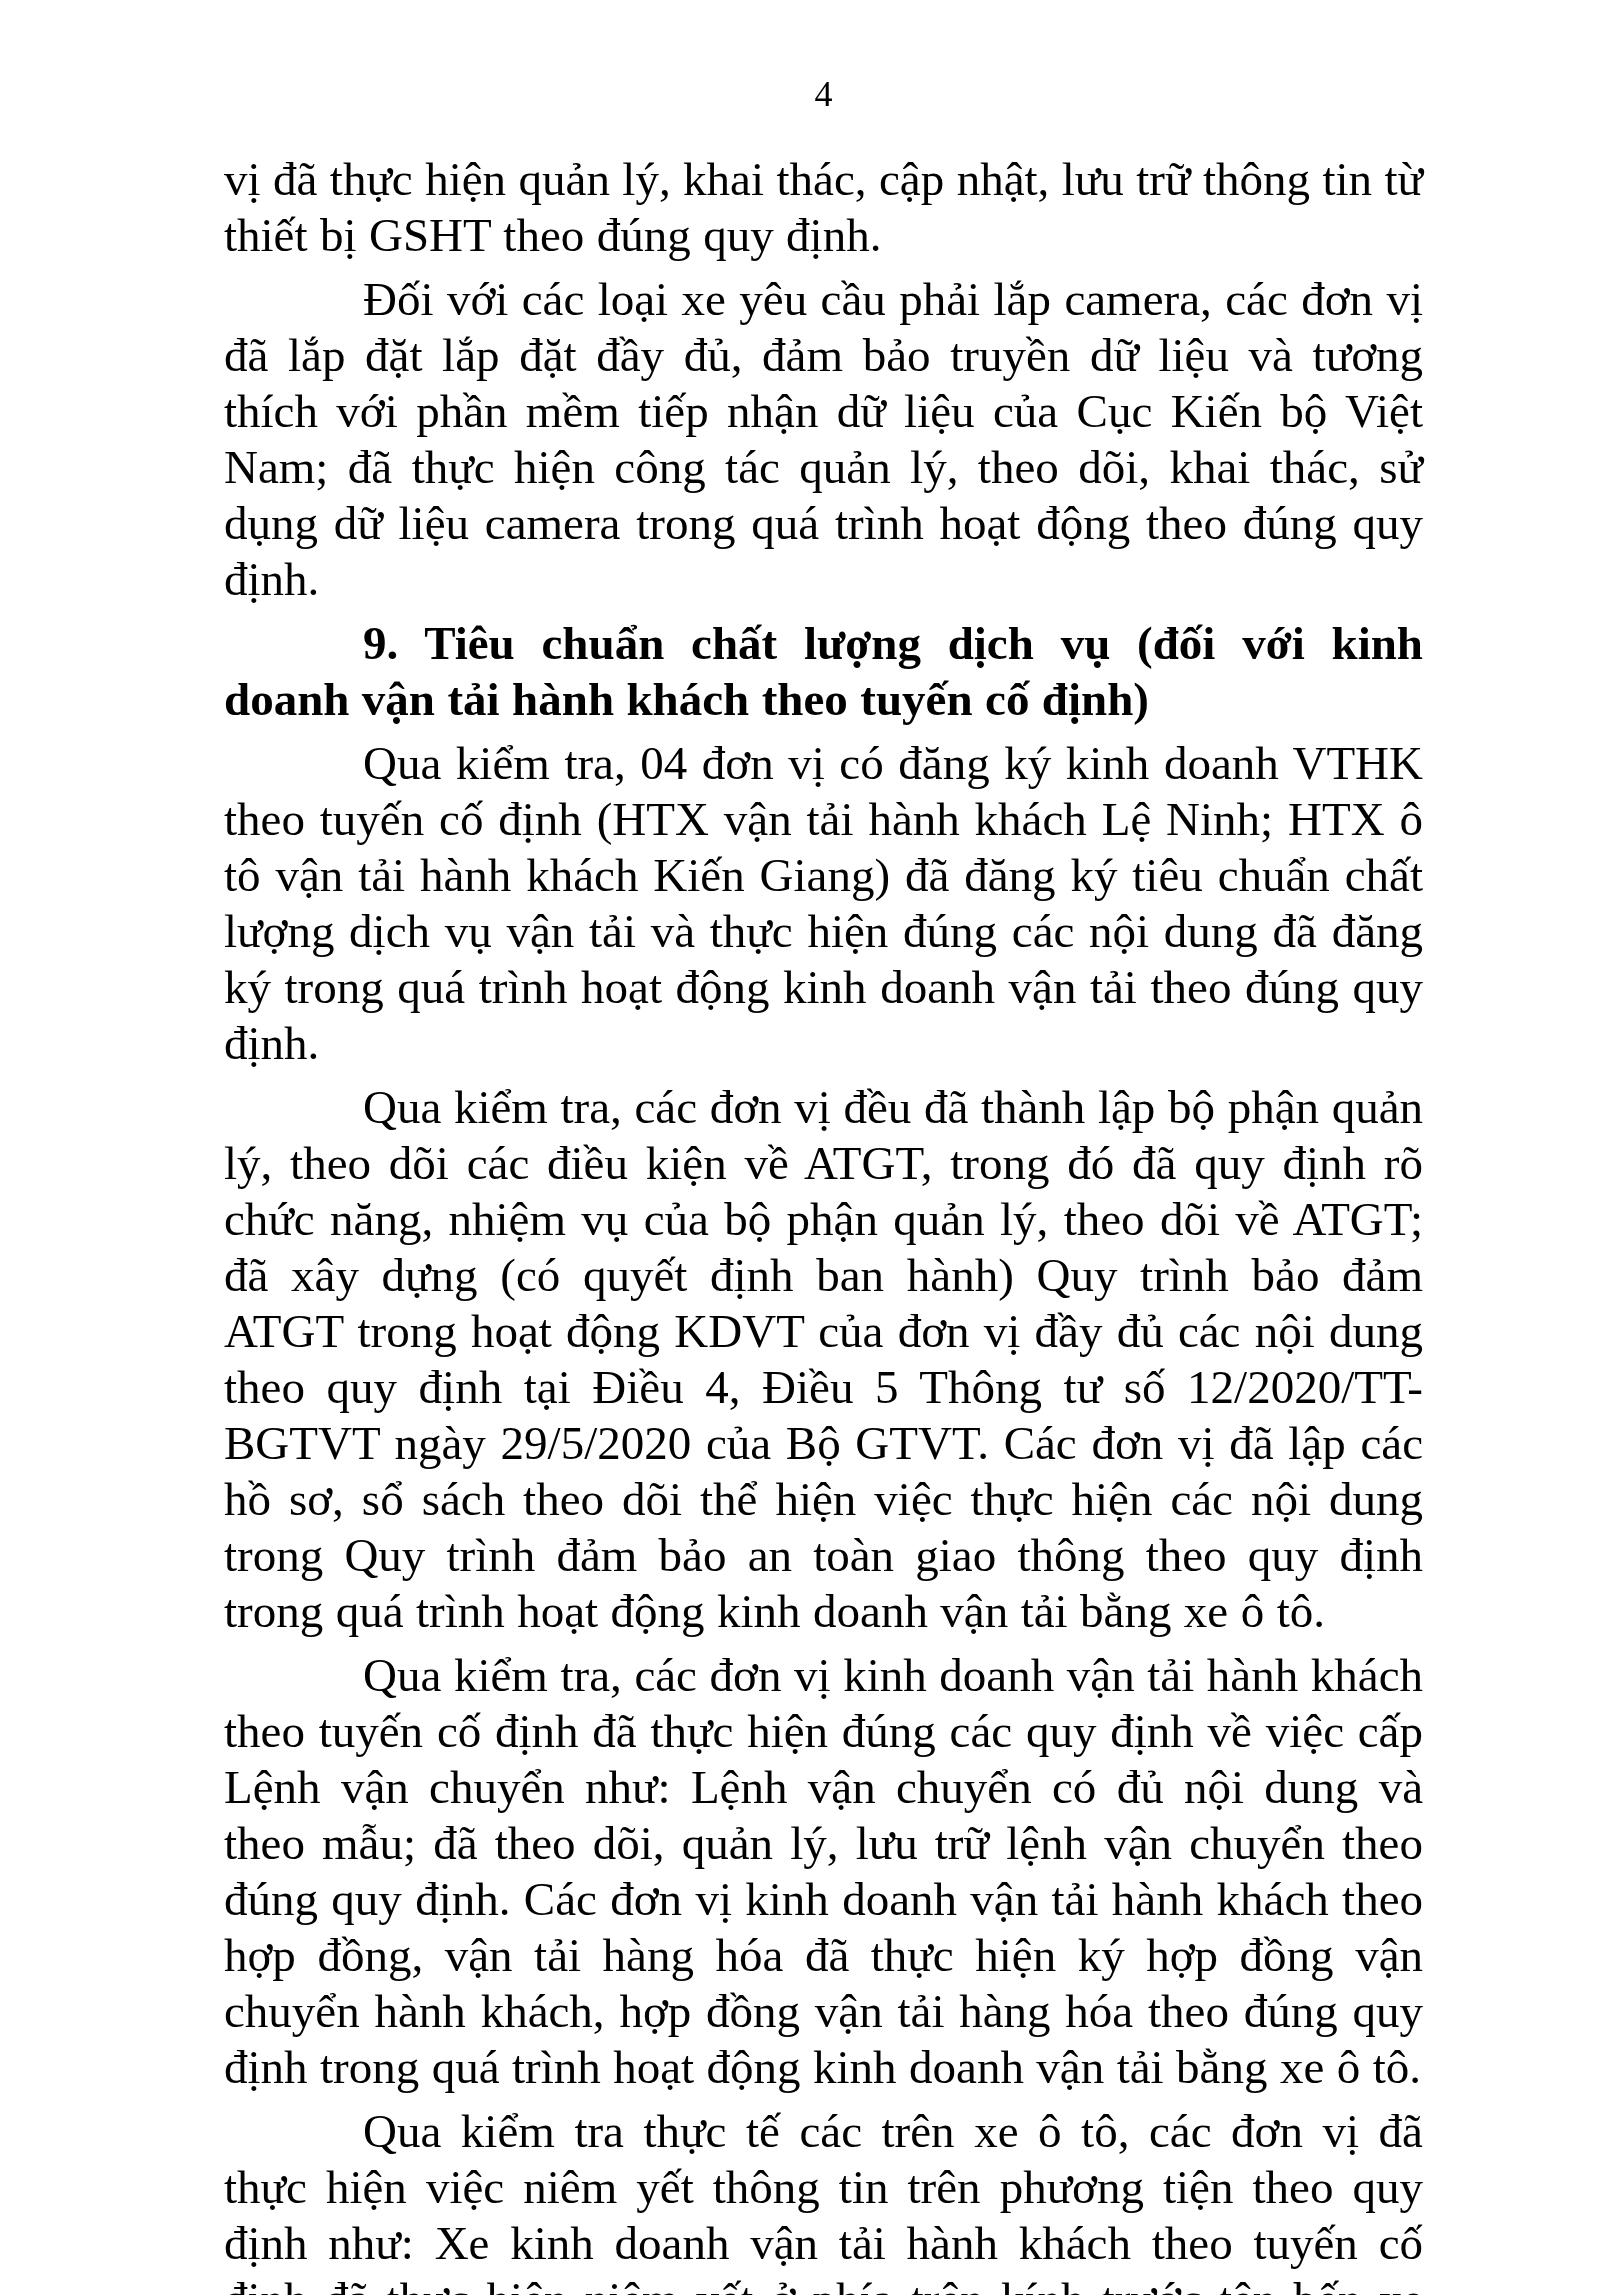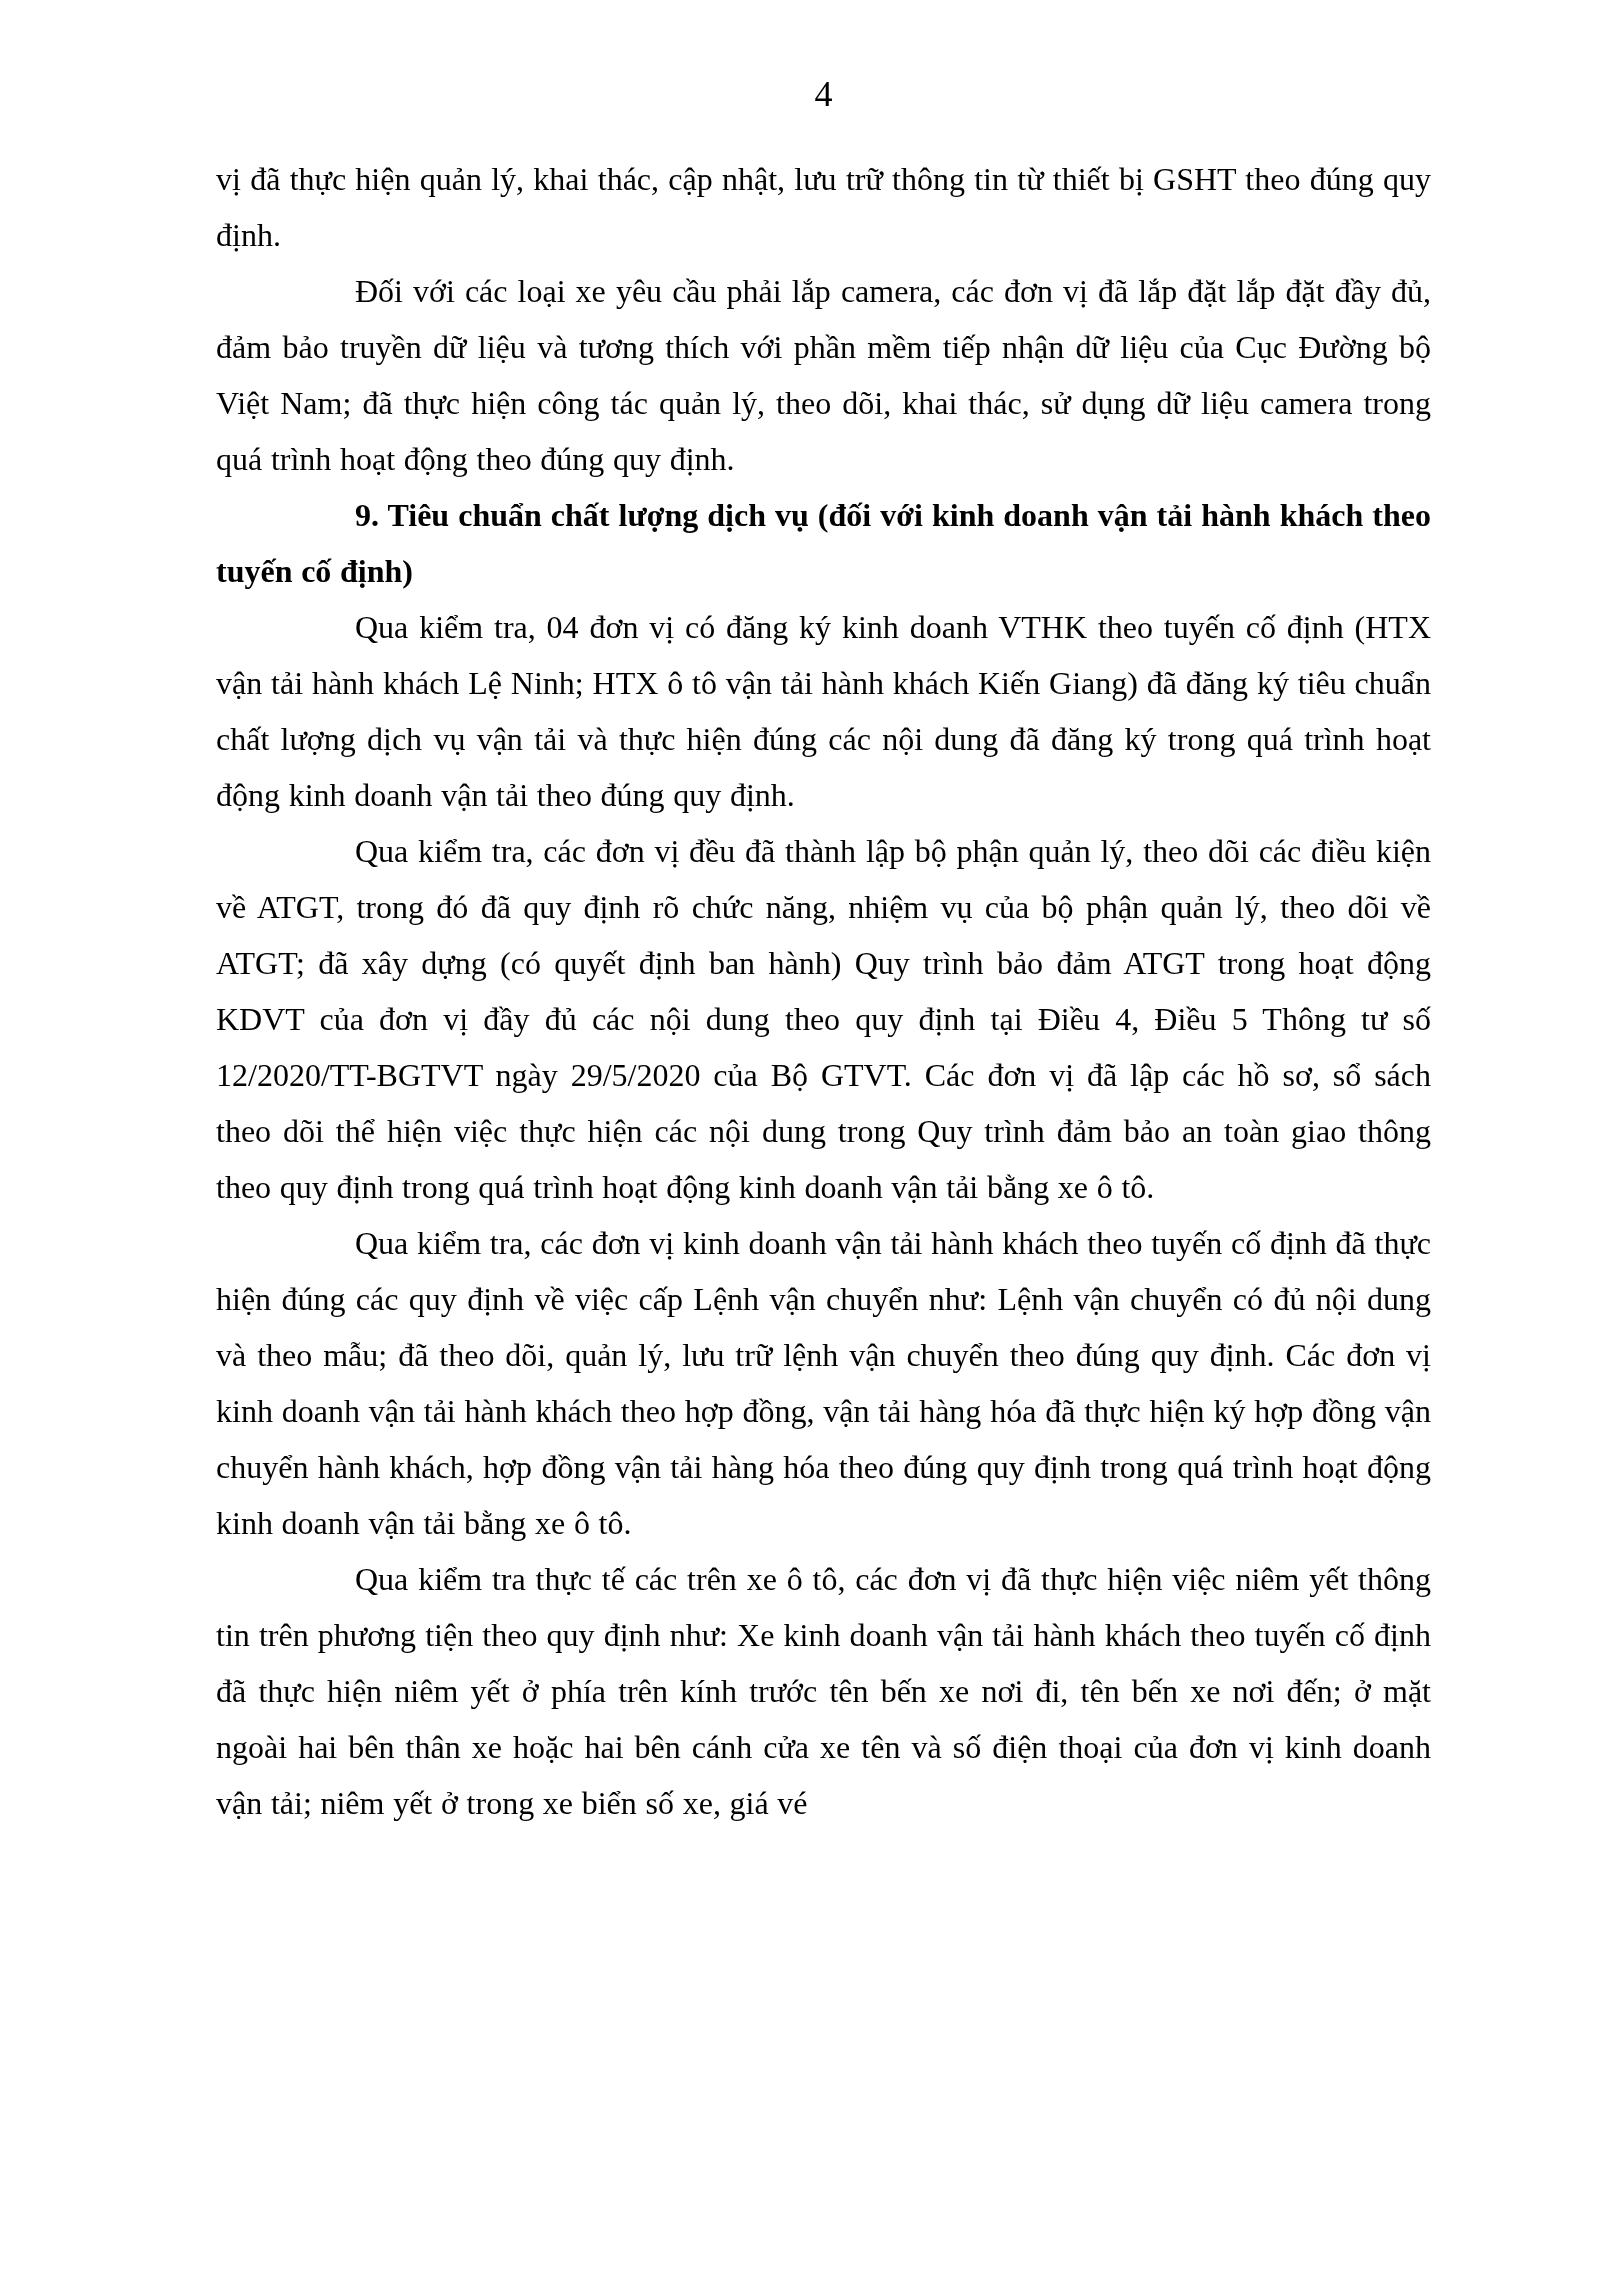--- a/index.html
+++ b/index.html
@@ -22,43 +22,43 @@
     background: #ffffff;
     overflow: hidden;
   }
   .page-number {
     text-align: center;
     font-size: 36px;
     line-height: 47px;
     margin: 0 0 33px 0;
   }
   .para {
-    margin: 0;
-    font-size: 32px;
+    margin: 8px;
+    font-size: 47px;
     line-height: 56px;
     text-align: justify;
     text-indent: 139px;
     word-spacing: 0.7px;
   }
   .para.no-indent {
     text-indent: 0;
   }
   .para.heading {
     font-weight: bold;
   }
 </style>
 </head>
 <body>
 
 <div class="page">
   <div class="page-number">4</div>
 
   <p class="para no-indent">vị đã thực hiện quản lý, khai thác, cập nhật, lưu trữ thông tin từ thiết bị GSHT theo đúng quy định.</p>
 
-  <p class="para">Đối với các loại xe yêu cầu phải lắp camera, các đơn vị đã lắp đặt lắp đặt đầy đủ, đảm bảo truyền dữ liệu và tương thích với phần mềm tiếp nhận dữ liệu của Cục Đường bộ Việt Nam; đã thực hiện công tác quản lý, theo dõi, khai thác, sử dụng dữ liệu camera trong quá trình hoạt động theo đúng quy định.</p>
+  <p class="para">Đối với các loại xe yêu cầu phải lắp camera, các đơn vị đã lắp đặt lắp đặt đầy đủ, đảm bảo truyền dữ liệu và tương thích với phần mềm tiếp nhận dữ liệu của Cục Kiến bộ Việt Nam; đã thực hiện công tác quản lý, theo dõi, khai thác, sử dụng dữ liệu camera trong quá trình hoạt động theo đúng quy định.</p>
 
   <p class="para heading">9. Tiêu chuẩn chất lượng dịch vụ (đối với kinh doanh vận tải hành khách theo tuyến cố định)</p>
 
   <p class="para">Qua kiểm tra, 04 đơn vị có đăng ký kinh doanh VTHK theo tuyến cố định (HTX vận tải hành khách Lệ Ninh;  HTX ô tô vận tải hành khách Kiến Giang) đã đăng ký tiêu chuẩn chất lượng dịch vụ vận tải và thực hiện đúng các nội dung đã đăng ký trong quá trình hoạt động kinh doanh vận tải theo đúng quy định.</p>
 
 
   <p class="para">Qua kiểm tra, các đơn vị đều đã thành lập bộ phận quản lý, theo dõi các điều kiện về ATGT, trong đó đã quy định rõ chức năng, nhiệm vụ của bộ phận quản lý, theo dõi về ATGT; đã xây dựng (có quyết định ban hành) Quy trình bảo đảm ATGT trong hoạt động KDVT của đơn vị đầy đủ các nội dung theo quy định tại Điều 4, Điều 5 Thông tư số 12/2020/TT-BGTVT ngày 29/5/2020 của Bộ GTVT. Các đơn vị đã lập các hồ sơ, sổ sách theo dõi thể hiện việc thực hiện các nội dung trong Quy trình đảm bảo an toàn giao thông theo quy định trong quá trình hoạt động kinh doanh vận tải bằng xe ô tô.</p>
 
 
   <p class="para">Qua kiểm tra, các đơn vị kinh doanh vận tải hành khách theo tuyến cố định đã thực hiện đúng các quy định về việc cấp Lệnh vận chuyển như: Lệnh vận chuyển có đủ nội dung và theo mẫu; đã theo dõi, quản lý, lưu trữ lệnh vận chuyển theo đúng quy định. Các đơn vị kinh doanh vận tải hành khách theo hợp đồng, vận tải hàng hóa đã thực hiện ký hợp đồng vận chuyển hành khách, hợp đồng vận tải hàng hóa theo đúng quy định trong quá trình hoạt động kinh doanh vận tải bằng xe ô tô.</p>

